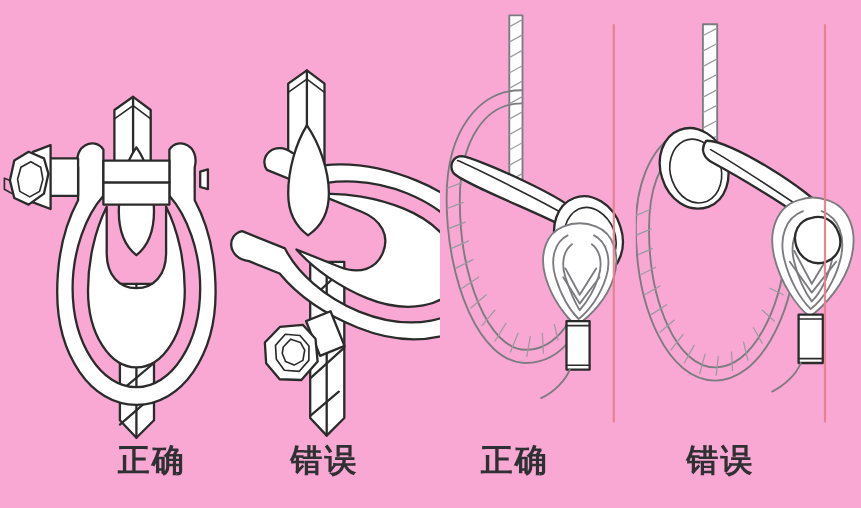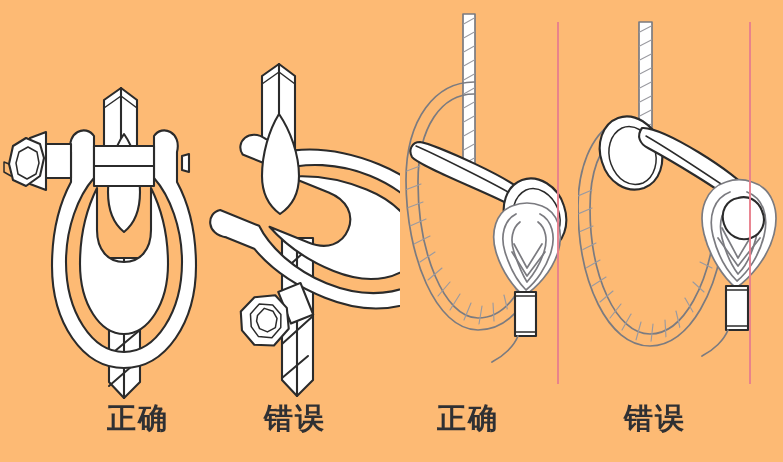--- a/index.html
+++ b/index.html
@@ -7,21 +7,21 @@
     padding: 0;
     background: #ffffff;
   }
   body {
     font-family: "Liberation Sans", "DejaVu Sans", sans-serif;
   }
   #root {
     position: relative;
     width: 783px;
     height: 462px;
-    background: #fdba74;
+    background: #f9a8d4;
     overflow: hidden;
   }
   .panel {
     position: absolute;
     top: 0;
     height: 400px;
   }
   .panel svg { display: block; }
 
   .divider {

